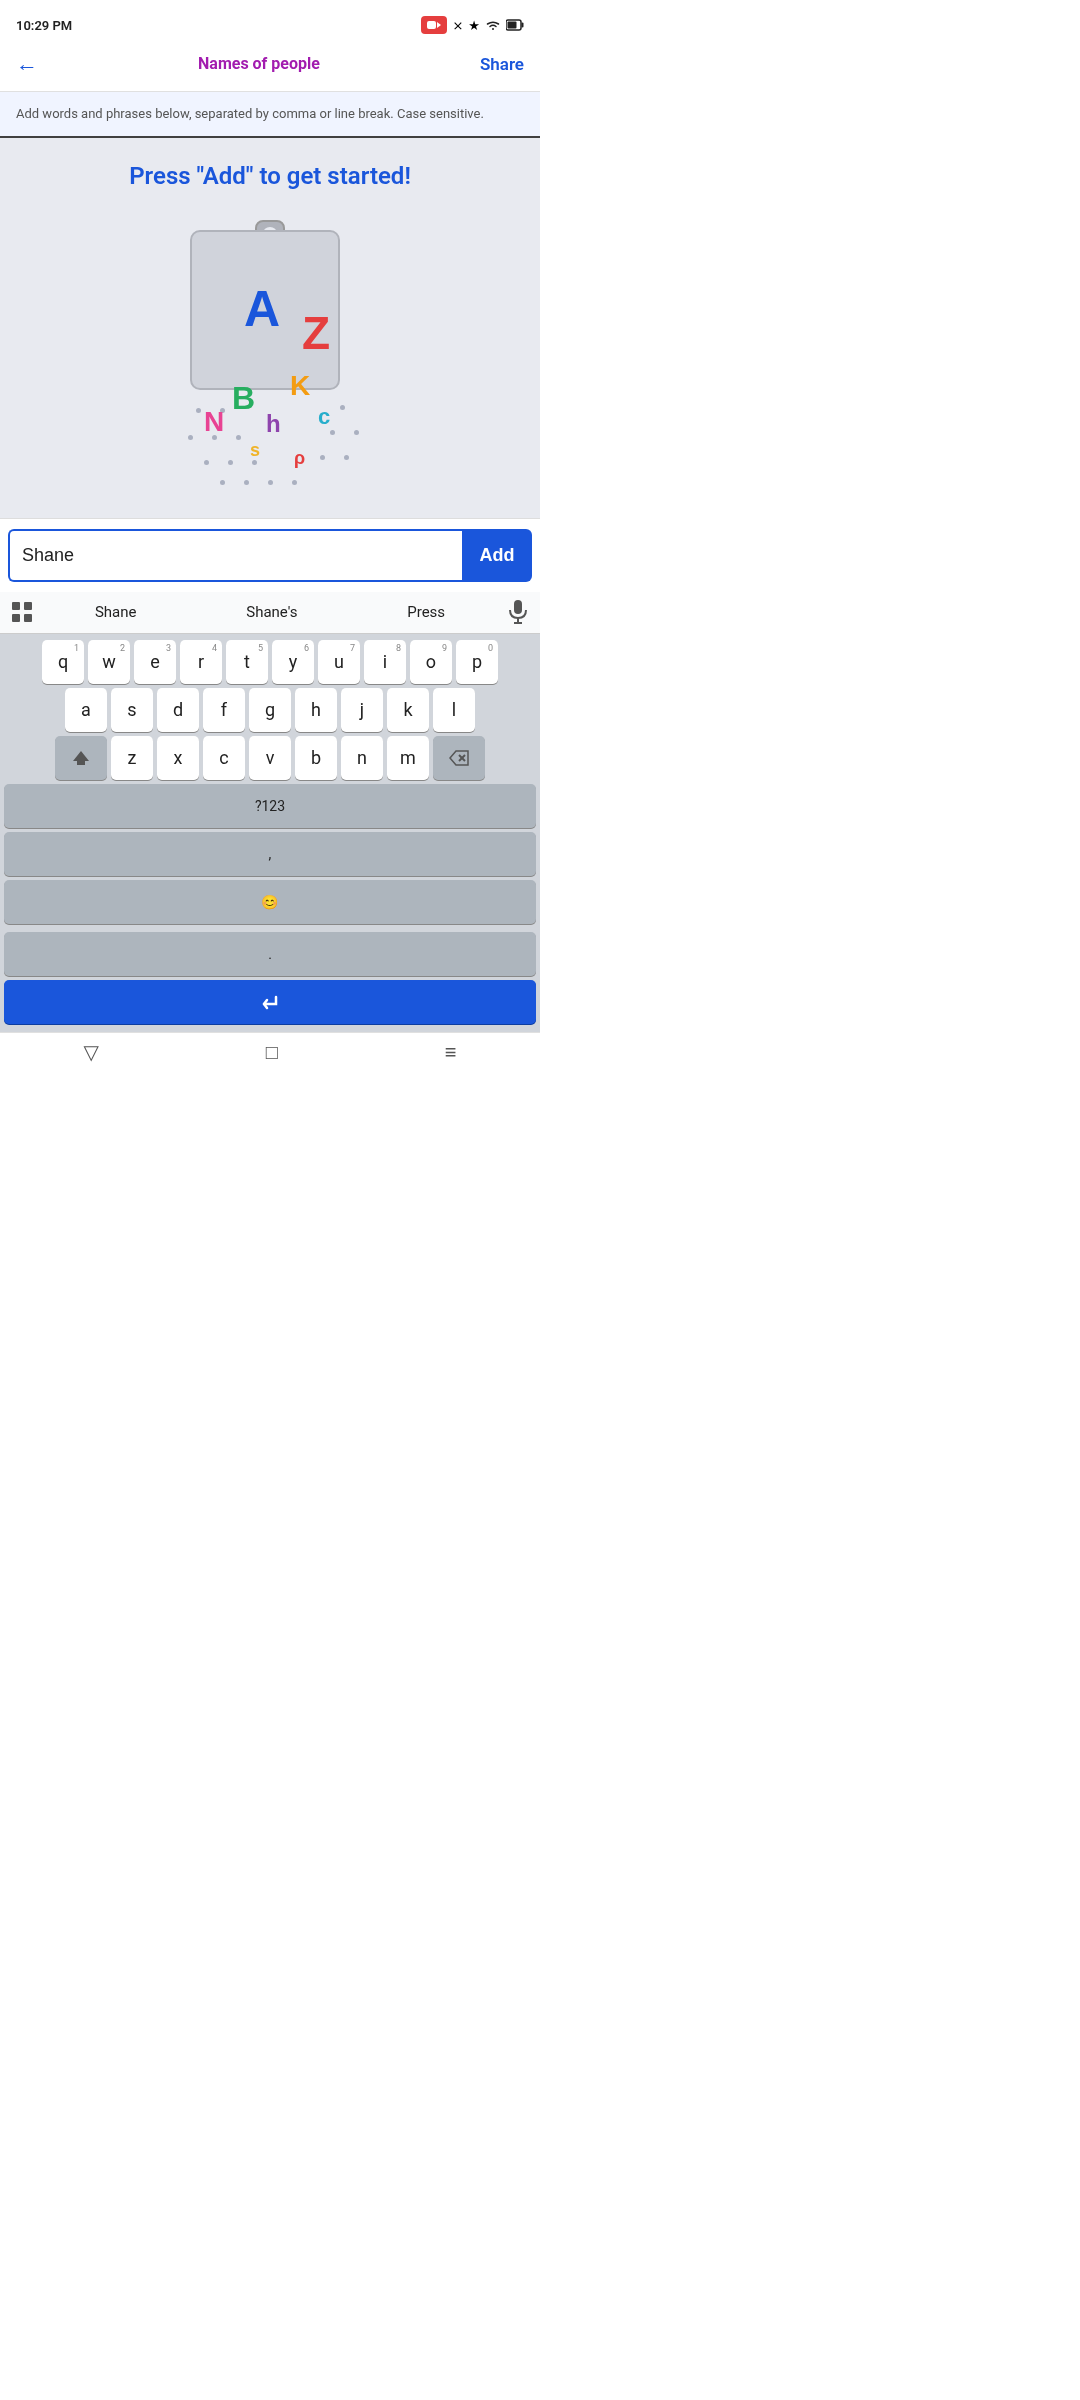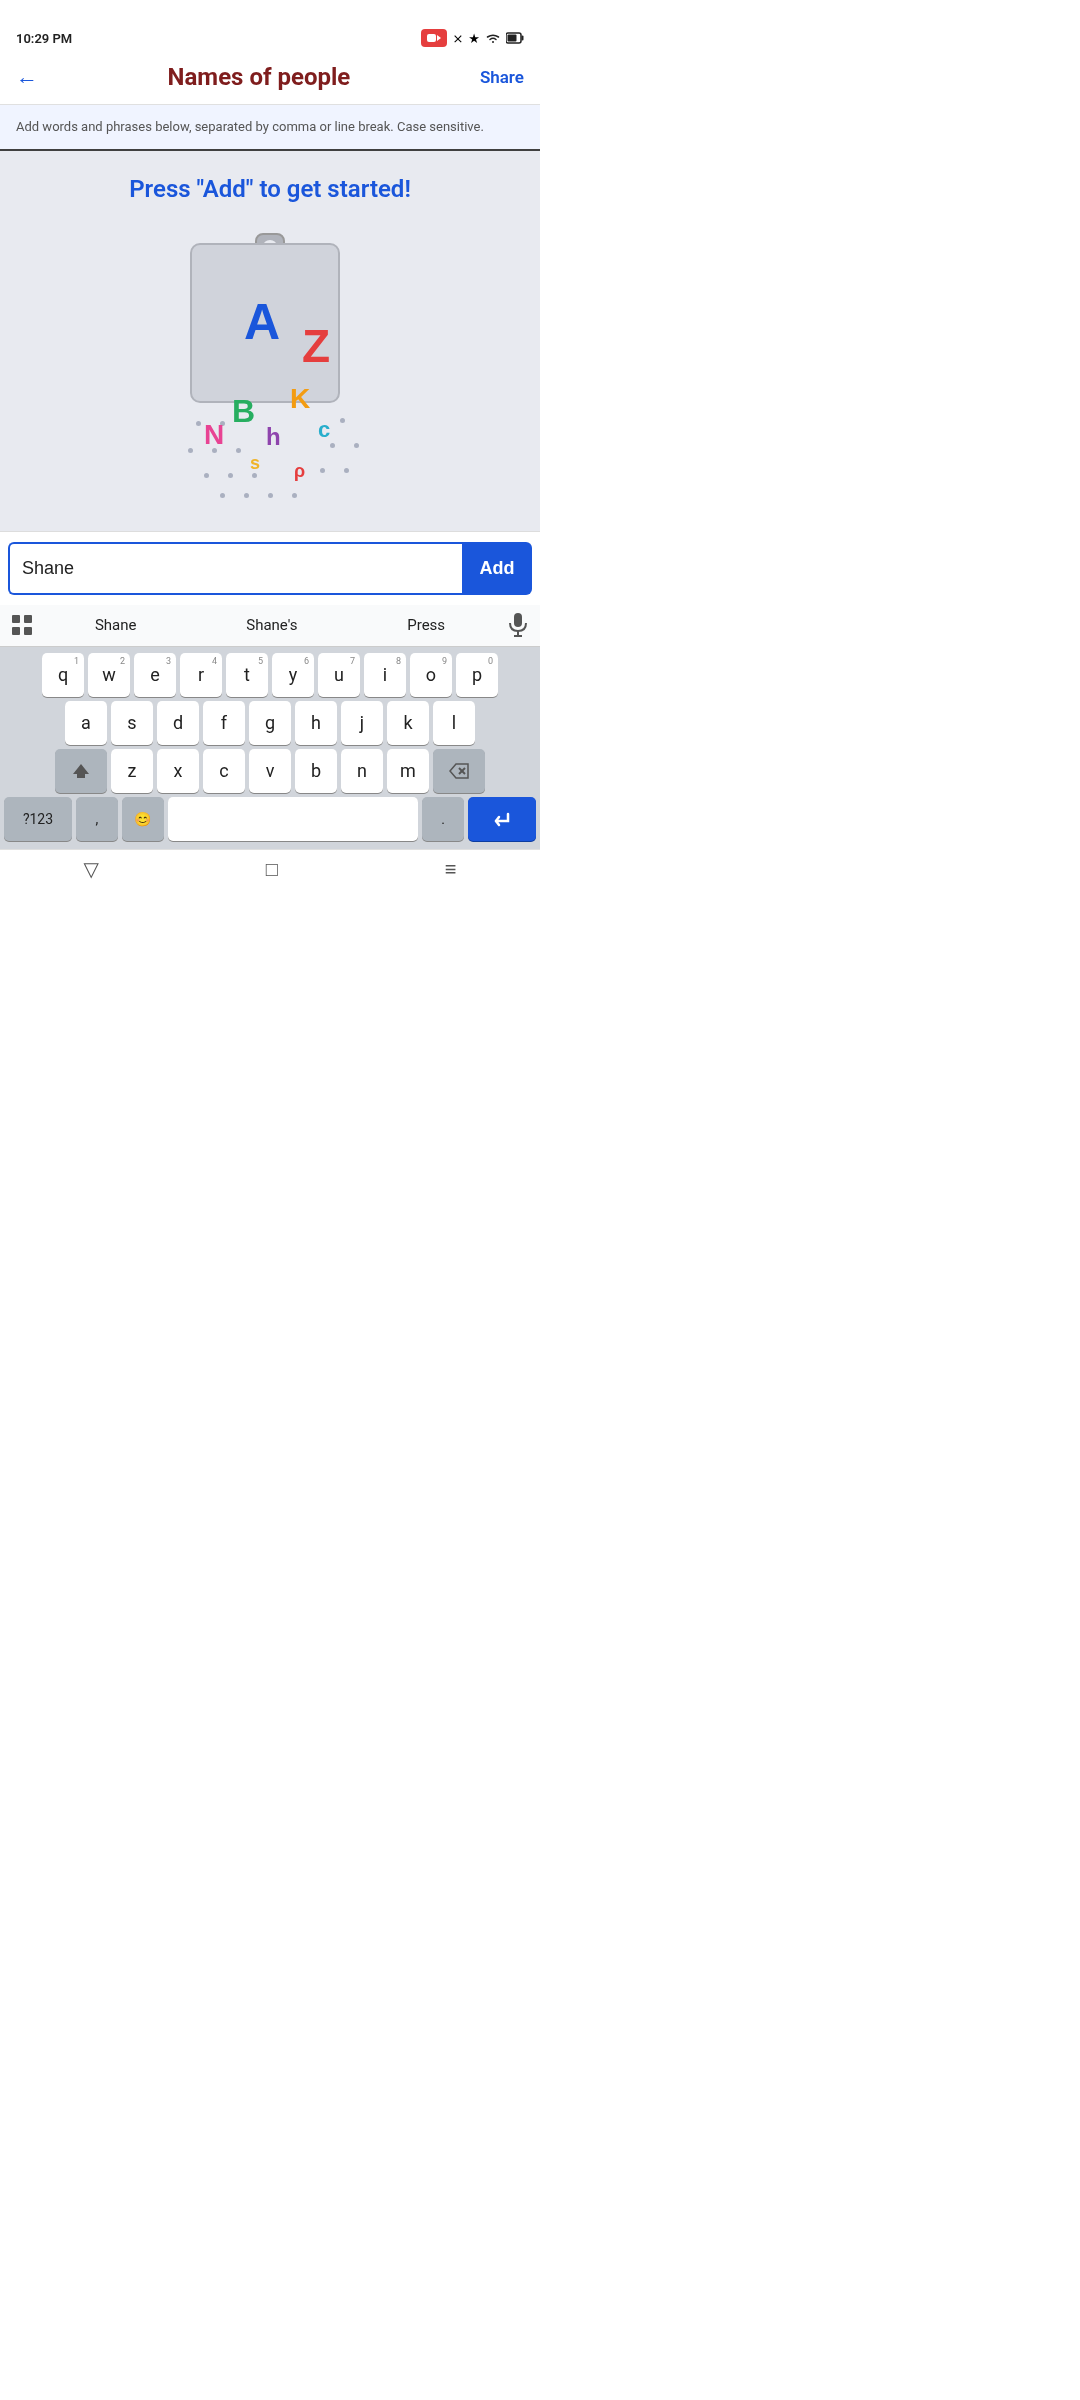--- a/index.html
+++ b/index.html
@@ -15,21 +15,20 @@
     }
 
     
     .status-bar {
       display: flex;
       justify-content: space-between;
       align-items: center;
       padding: 18px 16px 4px 16px;
       height: 36px;
       background: #fff;
-      margin-top: 13px;
     }
     .status-time {
       font-size: 13px;
       font-weight: 600;
       color: #222;
     }
     .status-icons {
       display: flex;
       align-items: center;
       gap: 5px;
@@ -55,23 +54,23 @@
       height: 56px;
       background: #fff;
       border-bottom: 1px solid #e0e0e0;
     }
     .back-btn {
       color: #1a56db;
       font-size: 22px;
       cursor: pointer;
     }
     .app-bar-title {
-      font-size: 24px;
+      font-size: 16px;
       font-weight: 700;
-      color: #7f1d1d;
+      color: #a21caf;
     }
     .edit-btn {
       color: #1a56db;
       font-size: 17px;
       font-weight: 600;
       cursor: pointer;
     }
 
     
     .hint-bar {
@@ -291,20 +290,21 @@
     }
     .kbd-key.backspace-key {
       background: #adb5bd;
       min-width: 52px;
     }
     .kbd-bottom-row {
       display: flex;
       justify-content: center;
       gap: 4px;
       padding: 0 4px 8px 4px;
+      flex-direction: column;
     }
     .kbd-bottom-key {
       background: #adb5bd;
       border-radius: 5px;
       box-shadow: 0 1px 0 #888;
       display: flex;
       align-items: center;
       justify-content: center;
       cursor: pointer;
       font-size: 14px;

